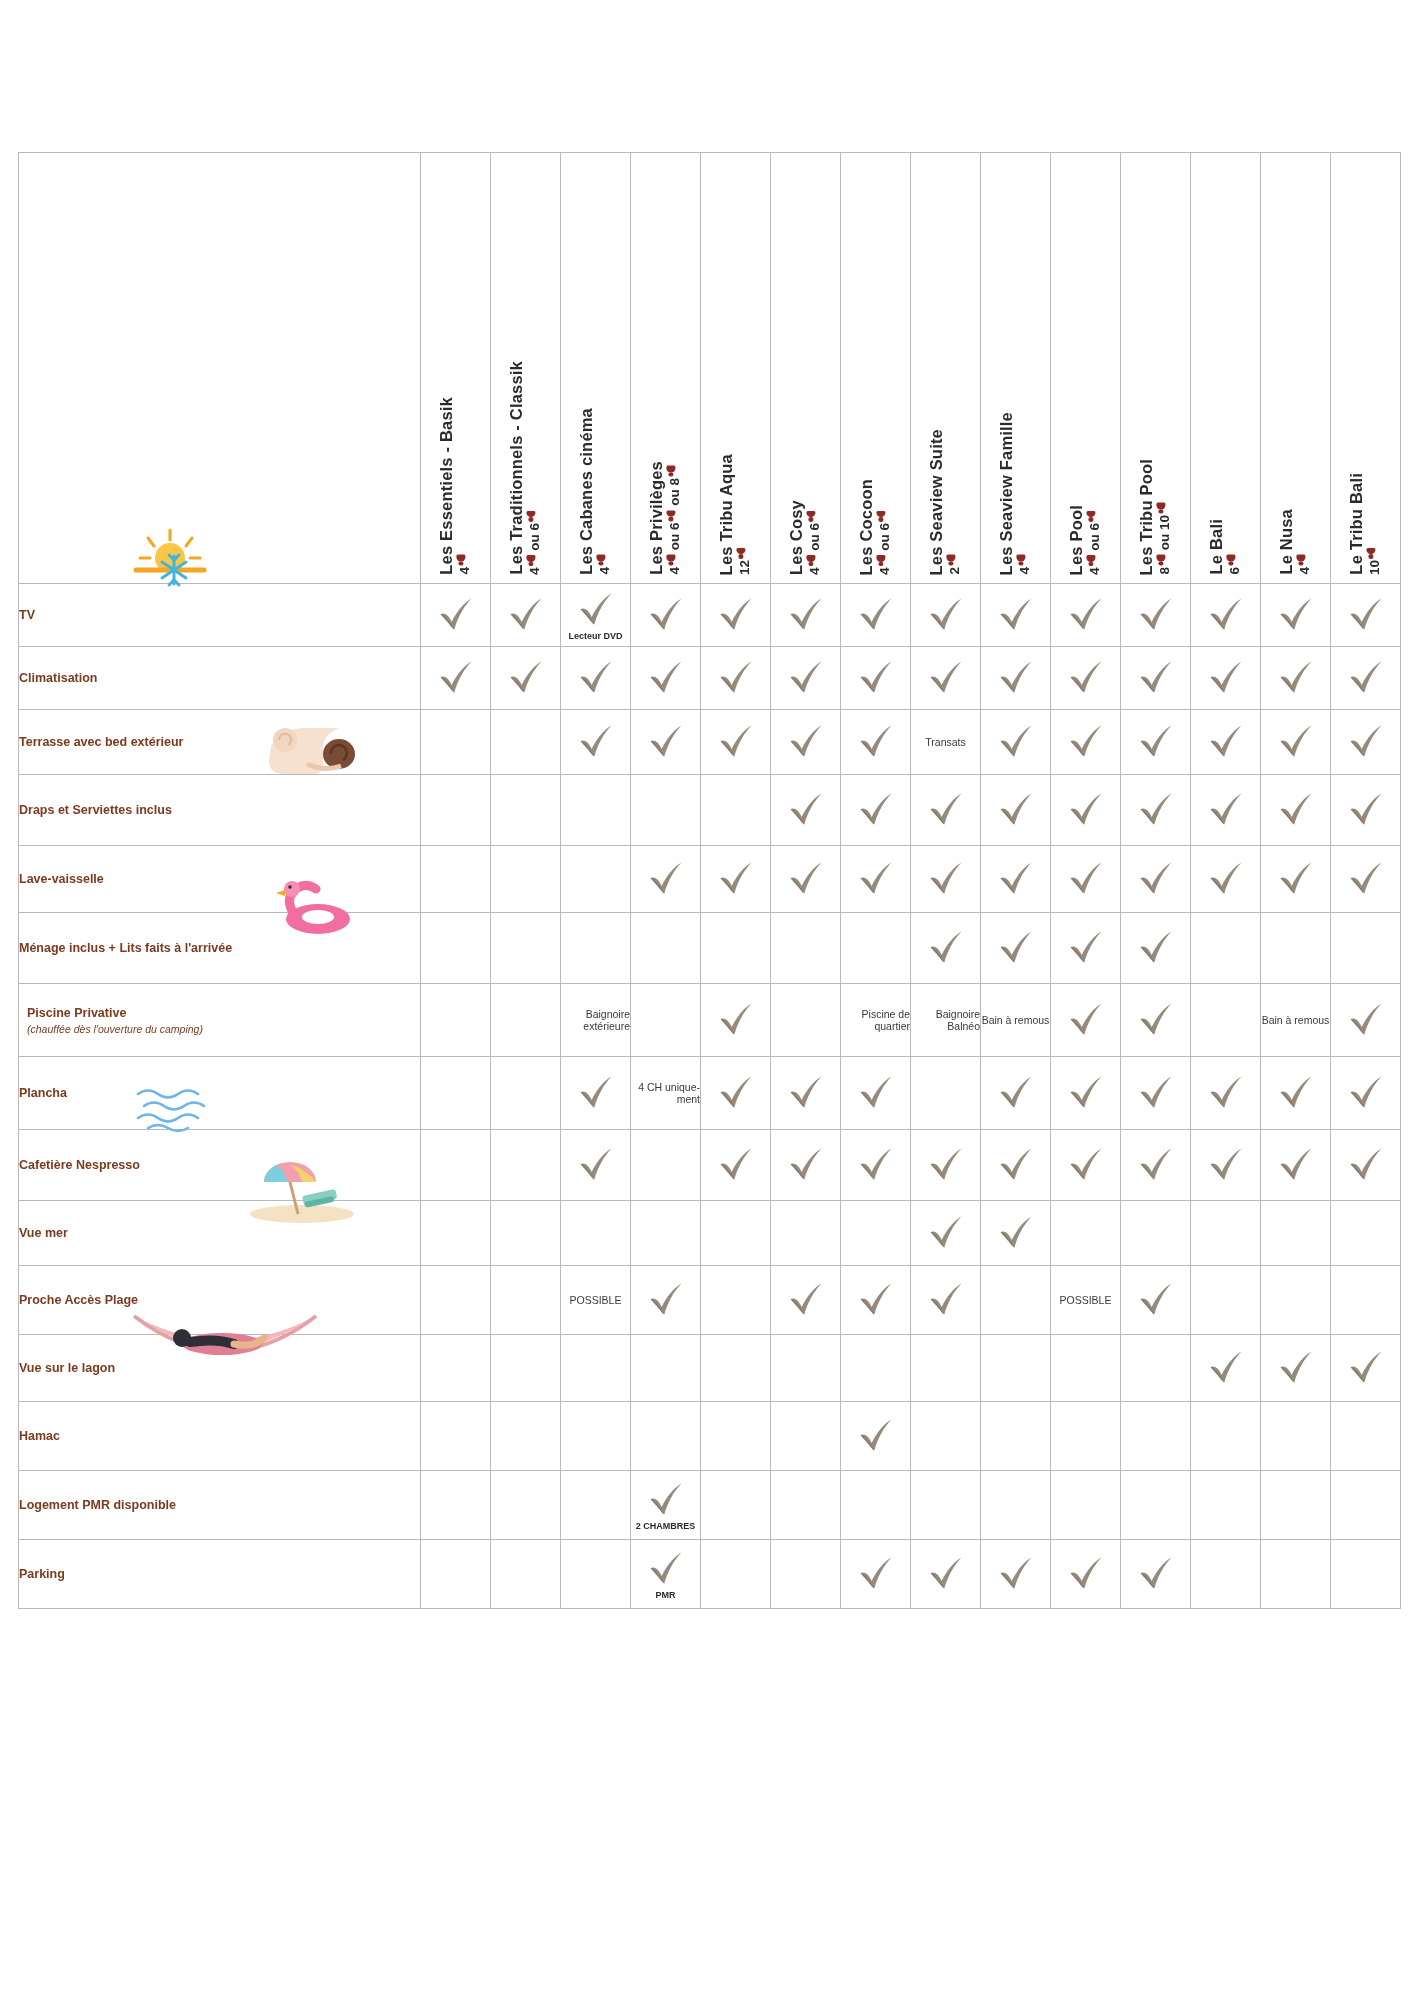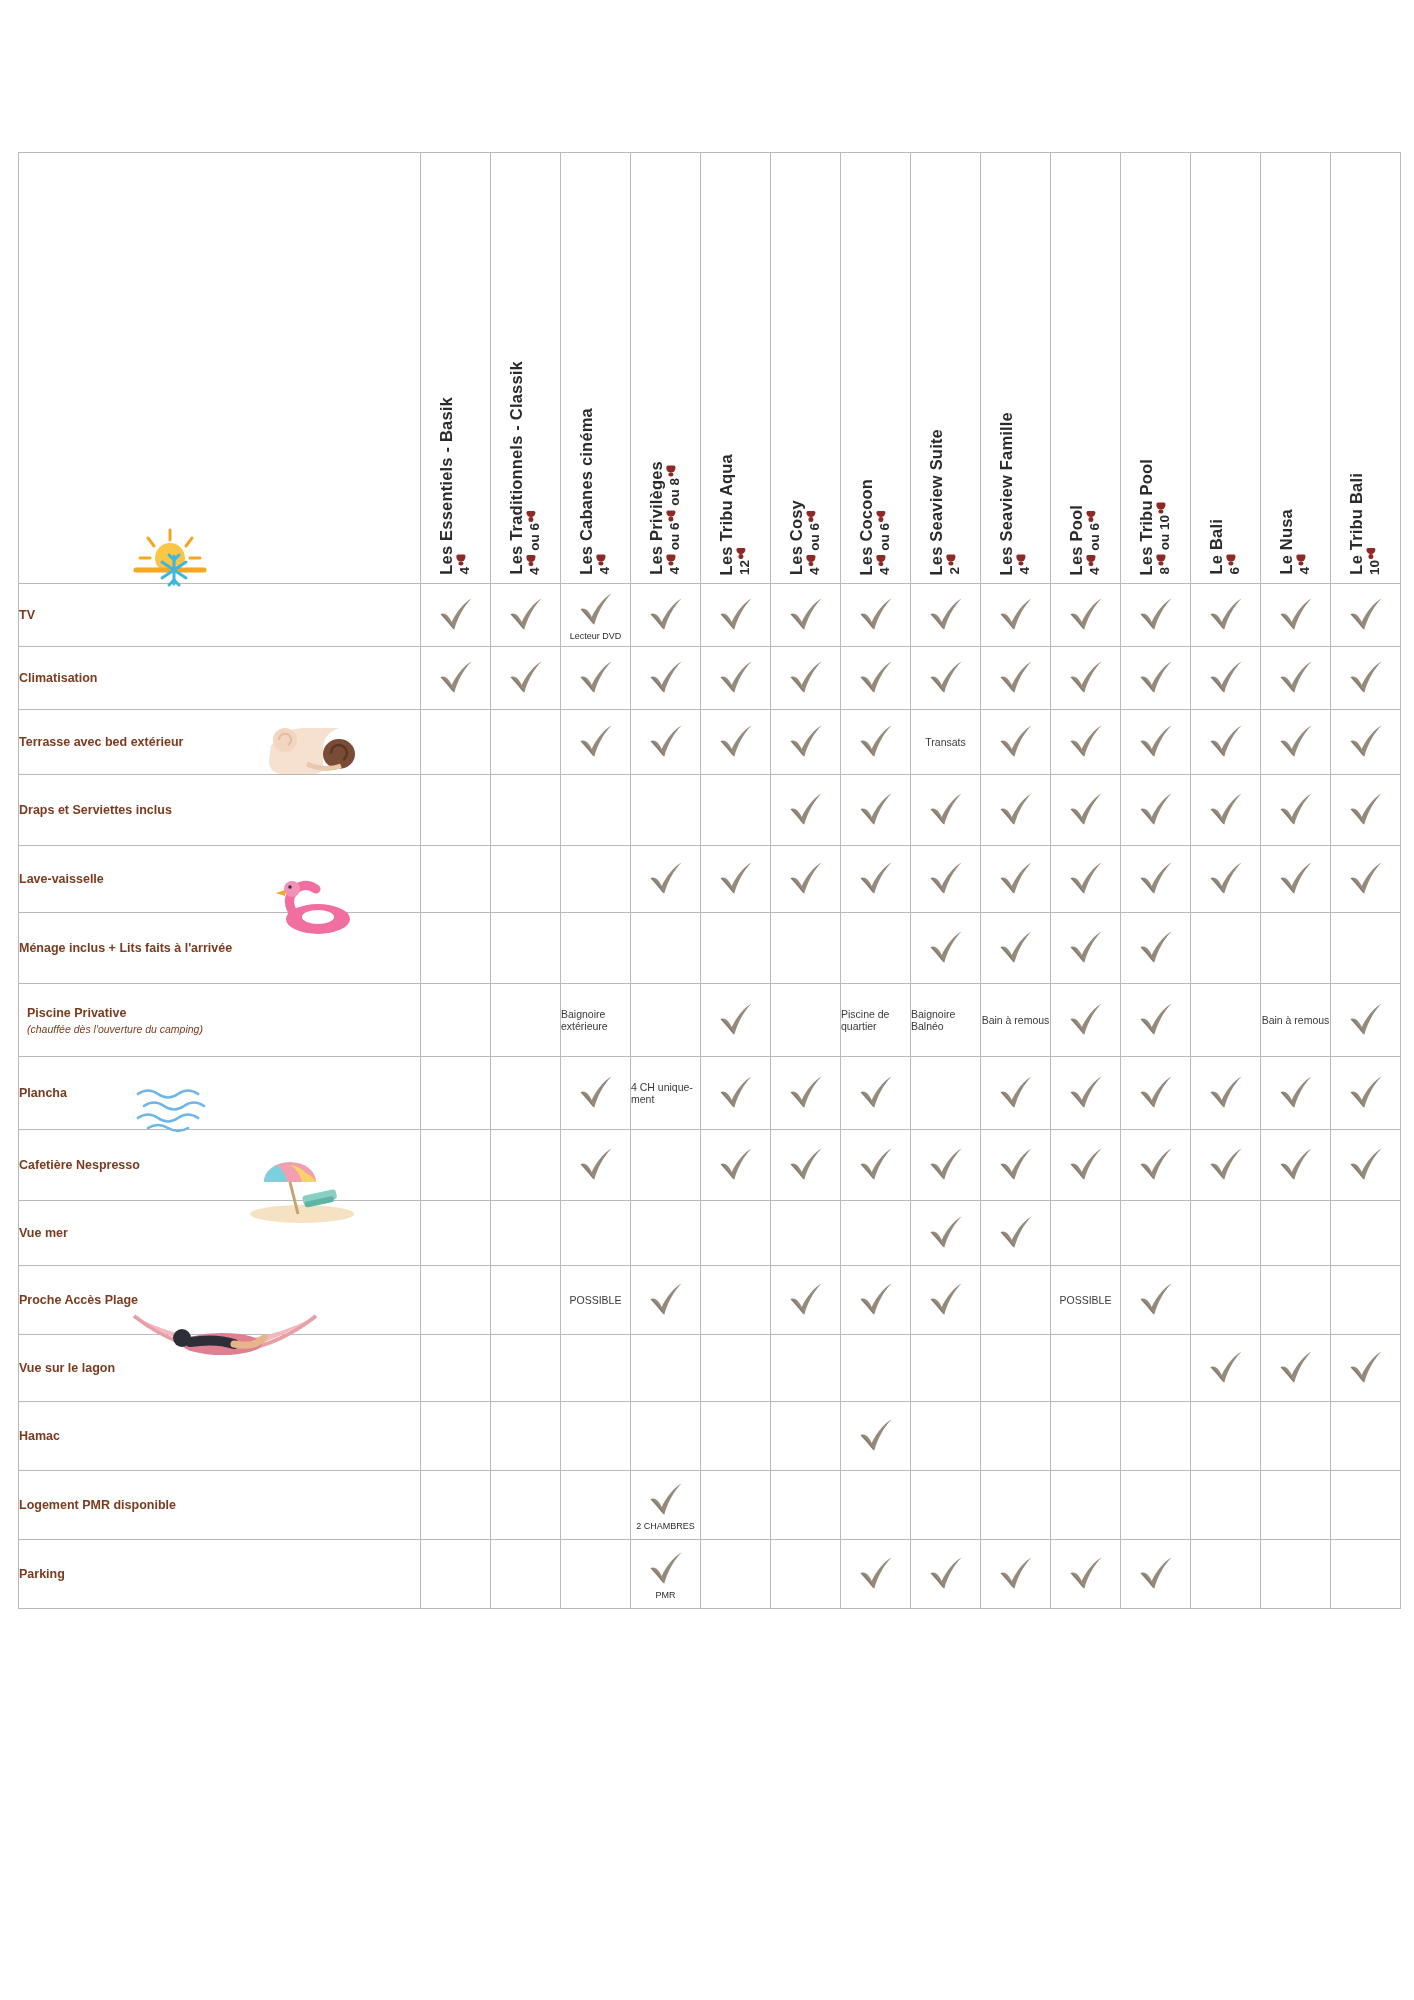--- a/index.html
+++ b/index.html
@@ -113,28 +113,29 @@
   }
   td.cell {
     text-align: center;
     position: relative;
   }
   .note {
     font-size: 10.5px;
     color: #3a3a3a;
     line-height: 1.15;
     display: block;
-    text-align: left;
+    text-align: right;
   }
   .note-under {
     font-size: 9px;
     color: #2b2b2b;
     display: block;
     text-align: center;
     margin-top: 1px;
+    font-weight: bold;
   }
   .check {
     display: inline-block;
     width: 38px;
     height: 40px;
     vertical-align: middle;
   }
   .stack { display: flex; flex-direction: column; align-items: center; justify-content: center; }
   
   .deco { position: absolute; pointer-events: none; }

